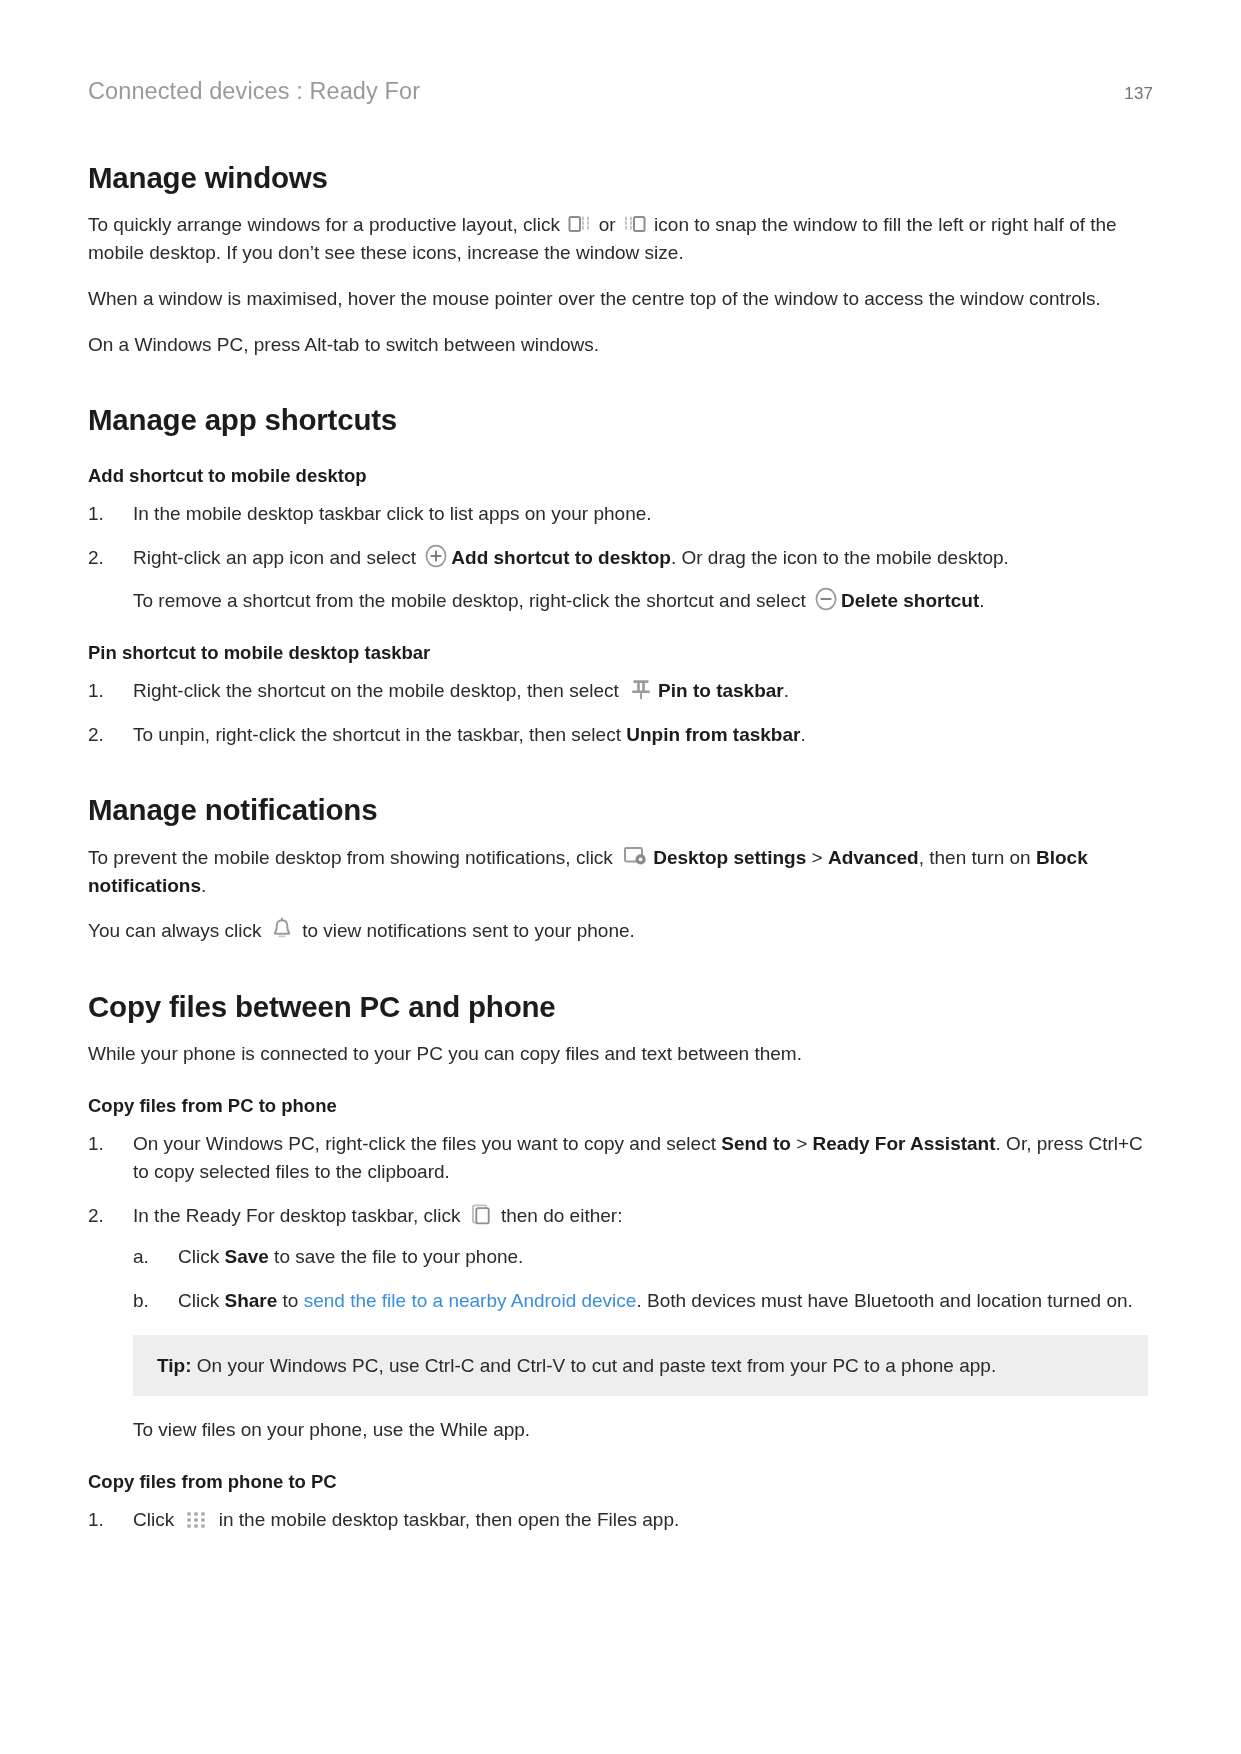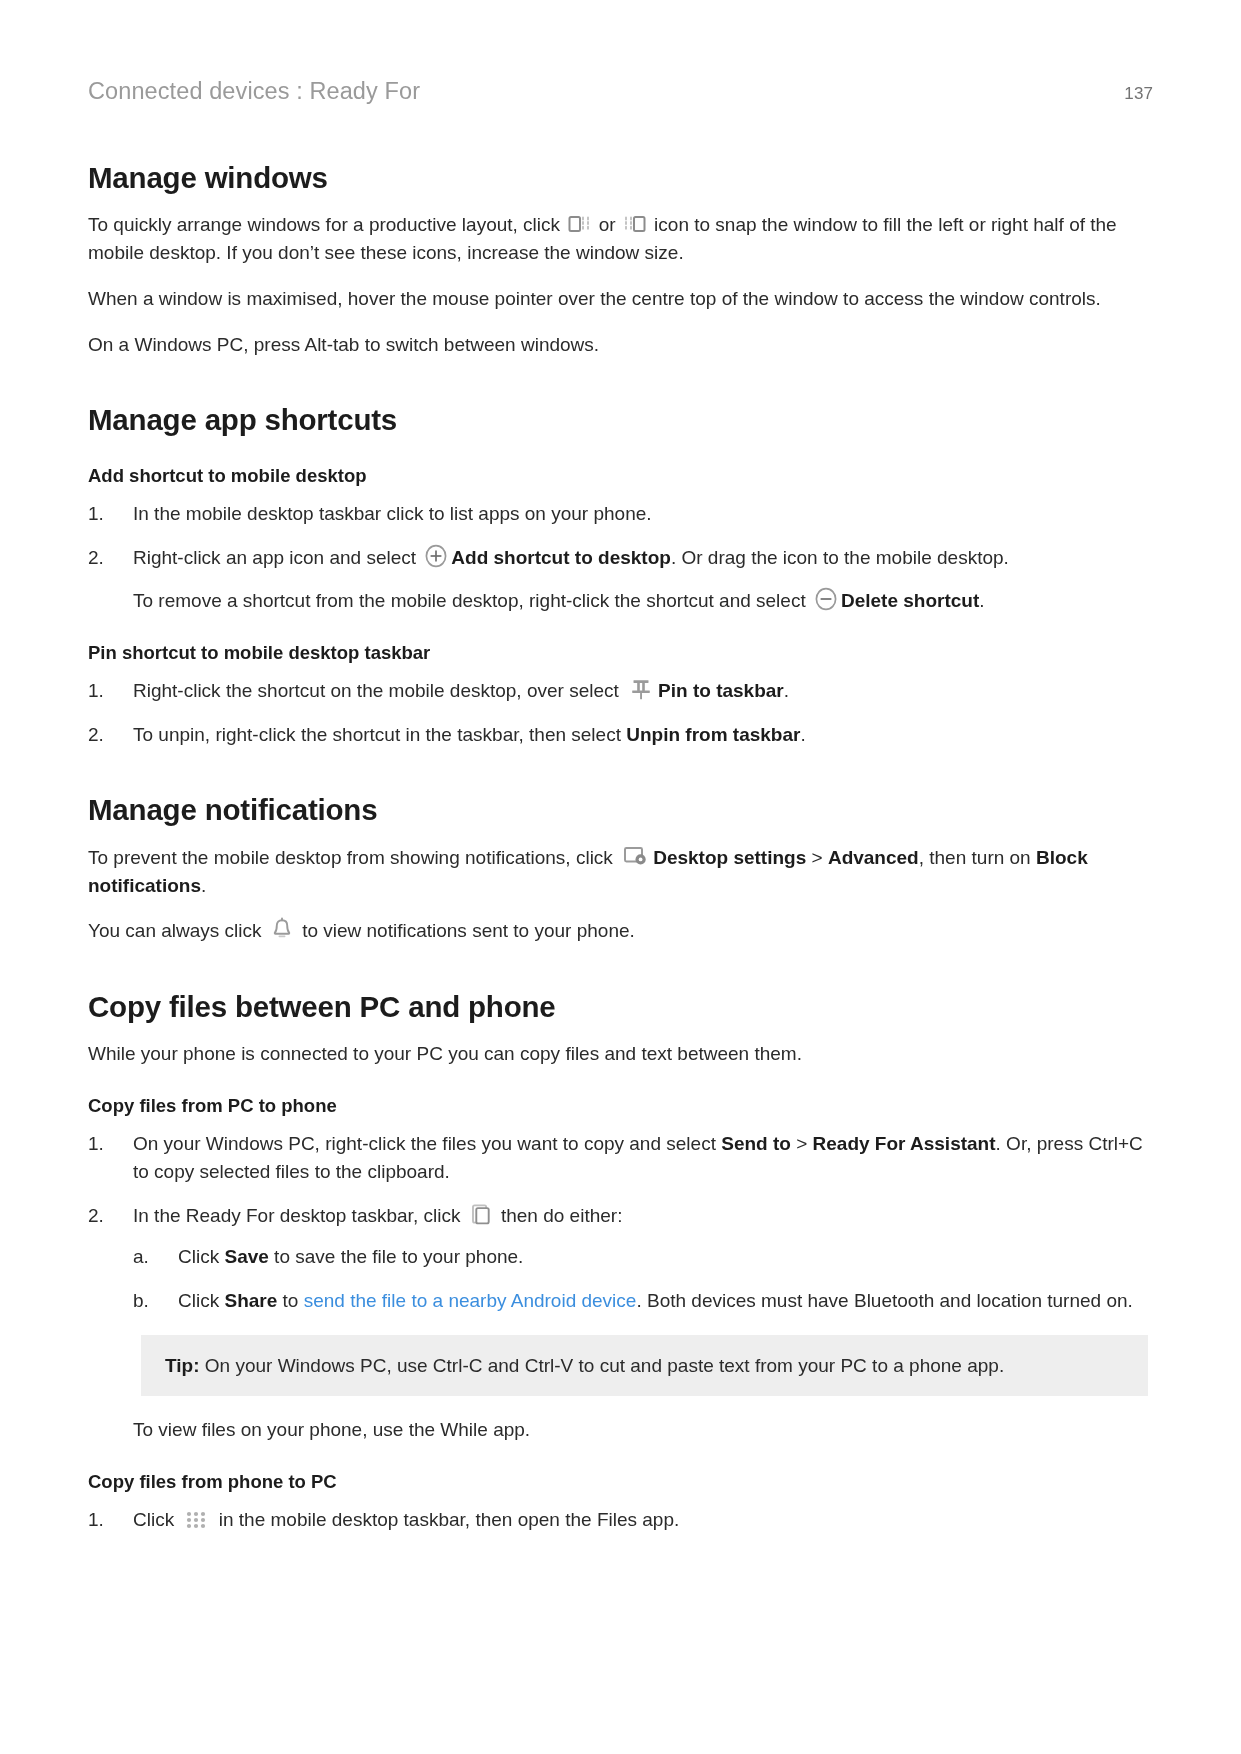--- a/index.html
+++ b/index.html
@@ -205,21 +205,21 @@
           <line x1="6.6" y1="12" x2="17.4" y2="12" stroke="#6e6e6e" stroke-width="1.7"></line>
         </svg>
       </span><b>Delete shortcut</b><span>.</span>
     </div>
 
     <h2 class="sub">Pin shortcut to mobile desktop taskbar</h2>
 
     <ol class="num">
       <li>
         <span class="mark">1.</span>
-        <span>Right-click the shortcut on the mobile desktop, over select</span>
+        <span>Right-click the shortcut on the mobile desktop, then select</span>
         <span class="ico" style="margin:0 6px">
           <svg width="22" height="24" viewBox="0 0 22 24">
             <g fill="#9b9b9b">
               <rect x="3.5" y="3.2" width="15" height="2.8" rx="0.4"></rect>
               <rect x="7.2" y="5.6" width="2.6" height="8.4"></rect>
               <rect x="12.2" y="5.6" width="2.6" height="8.4"></rect>
               <rect x="2.2" y="13.4" width="17.6" height="2.6" rx="0.4"></rect>
               <rect x="10.1" y="15.8" width="1.9" height="6.4" rx="0.5"></rect>
             </g>
           </svg>
@@ -282,21 +282,21 @@
           <li>
             <span class="mark">a.</span>
             <span>Click </span><b>Save</b><span> to save the file to your phone.</span>
           </li>
           <li>
             <span class="mark">b.</span>
             <span>Click </span><b>Share</b><span> to </span><a class="link" href="#">send the file to a nearby Android device</a><span>. Both devices must have Bluetooth and location turned on.</span>
           </li>
         </ol>
 
-        <div class="tipbox" style="margin-left:8px">
+        <div class="tipbox" style="margin-left:0">
           <b>Tip:</b><span> On your Windows PC, use Ctrl-C and Ctrl-V to cut and paste text from your PC to a phone app.</span>
         </div>
 
         <div style="font-size:19px;line-height:1.46;margin-top:18px;">To view files on your phone, use the While app.</div>
       </li>
     </ol>
 
     <h2 class="sub">Copy files from phone to PC</h2>
 
     <ol class="num">

